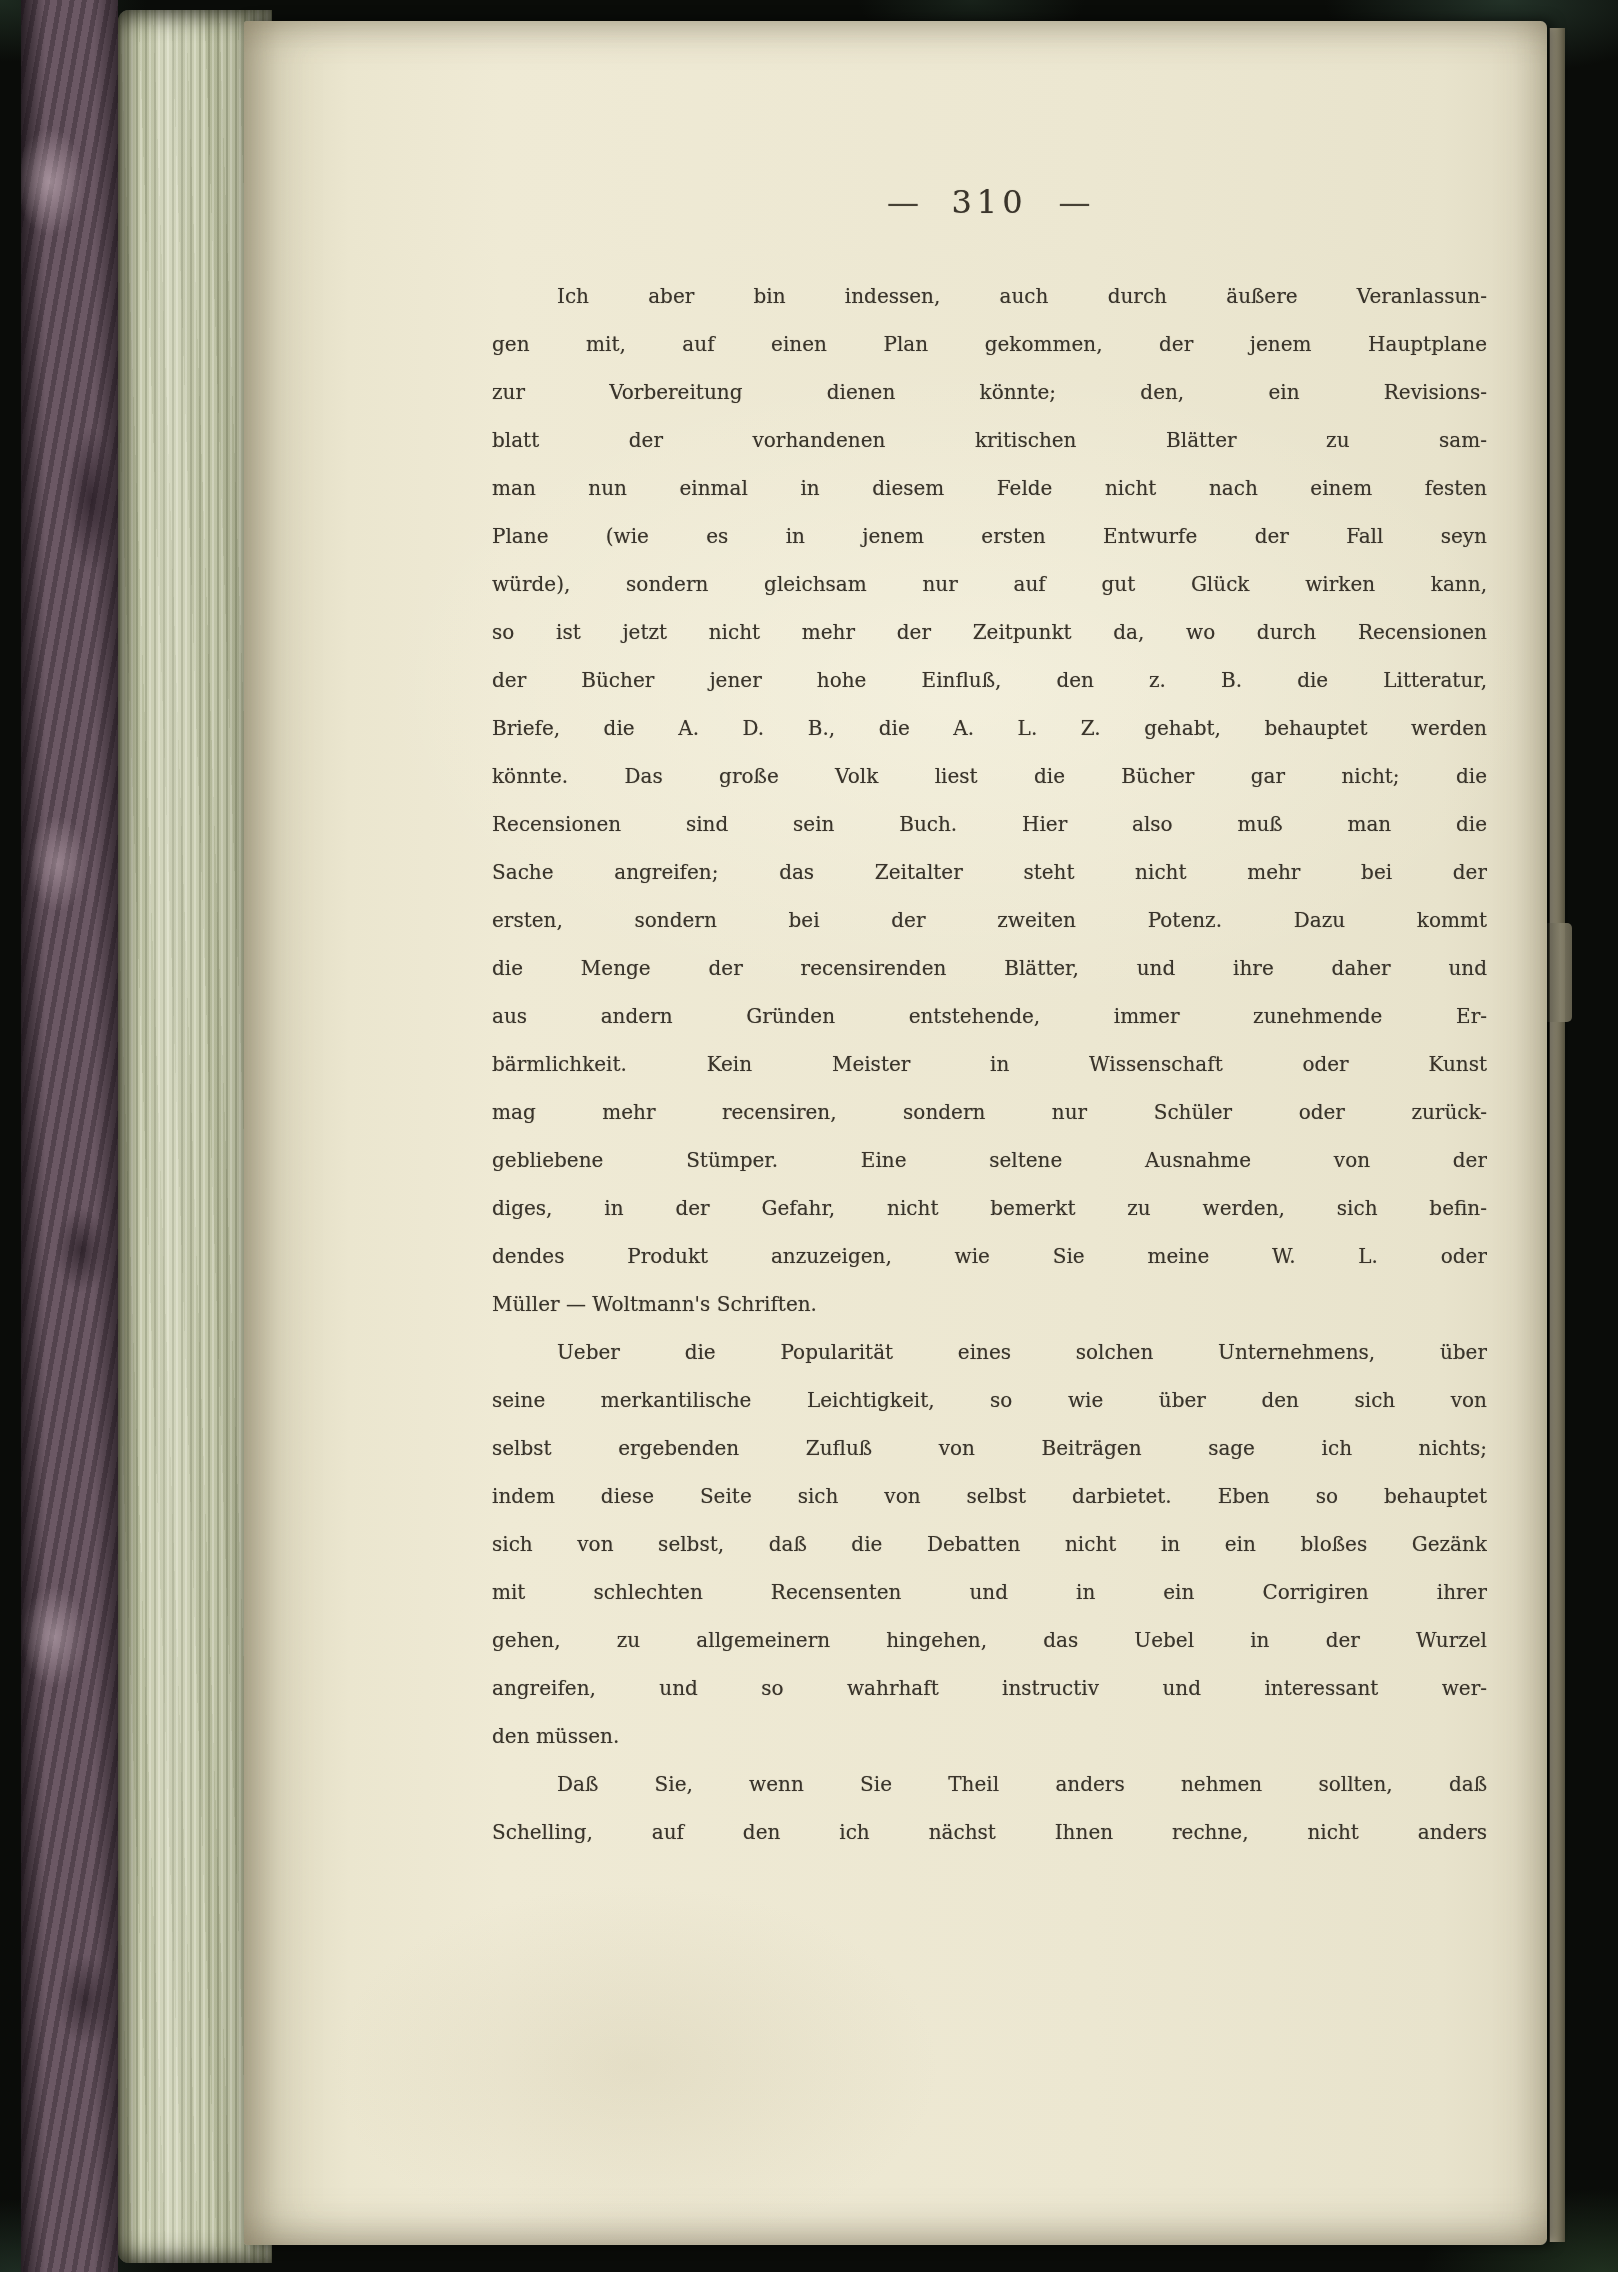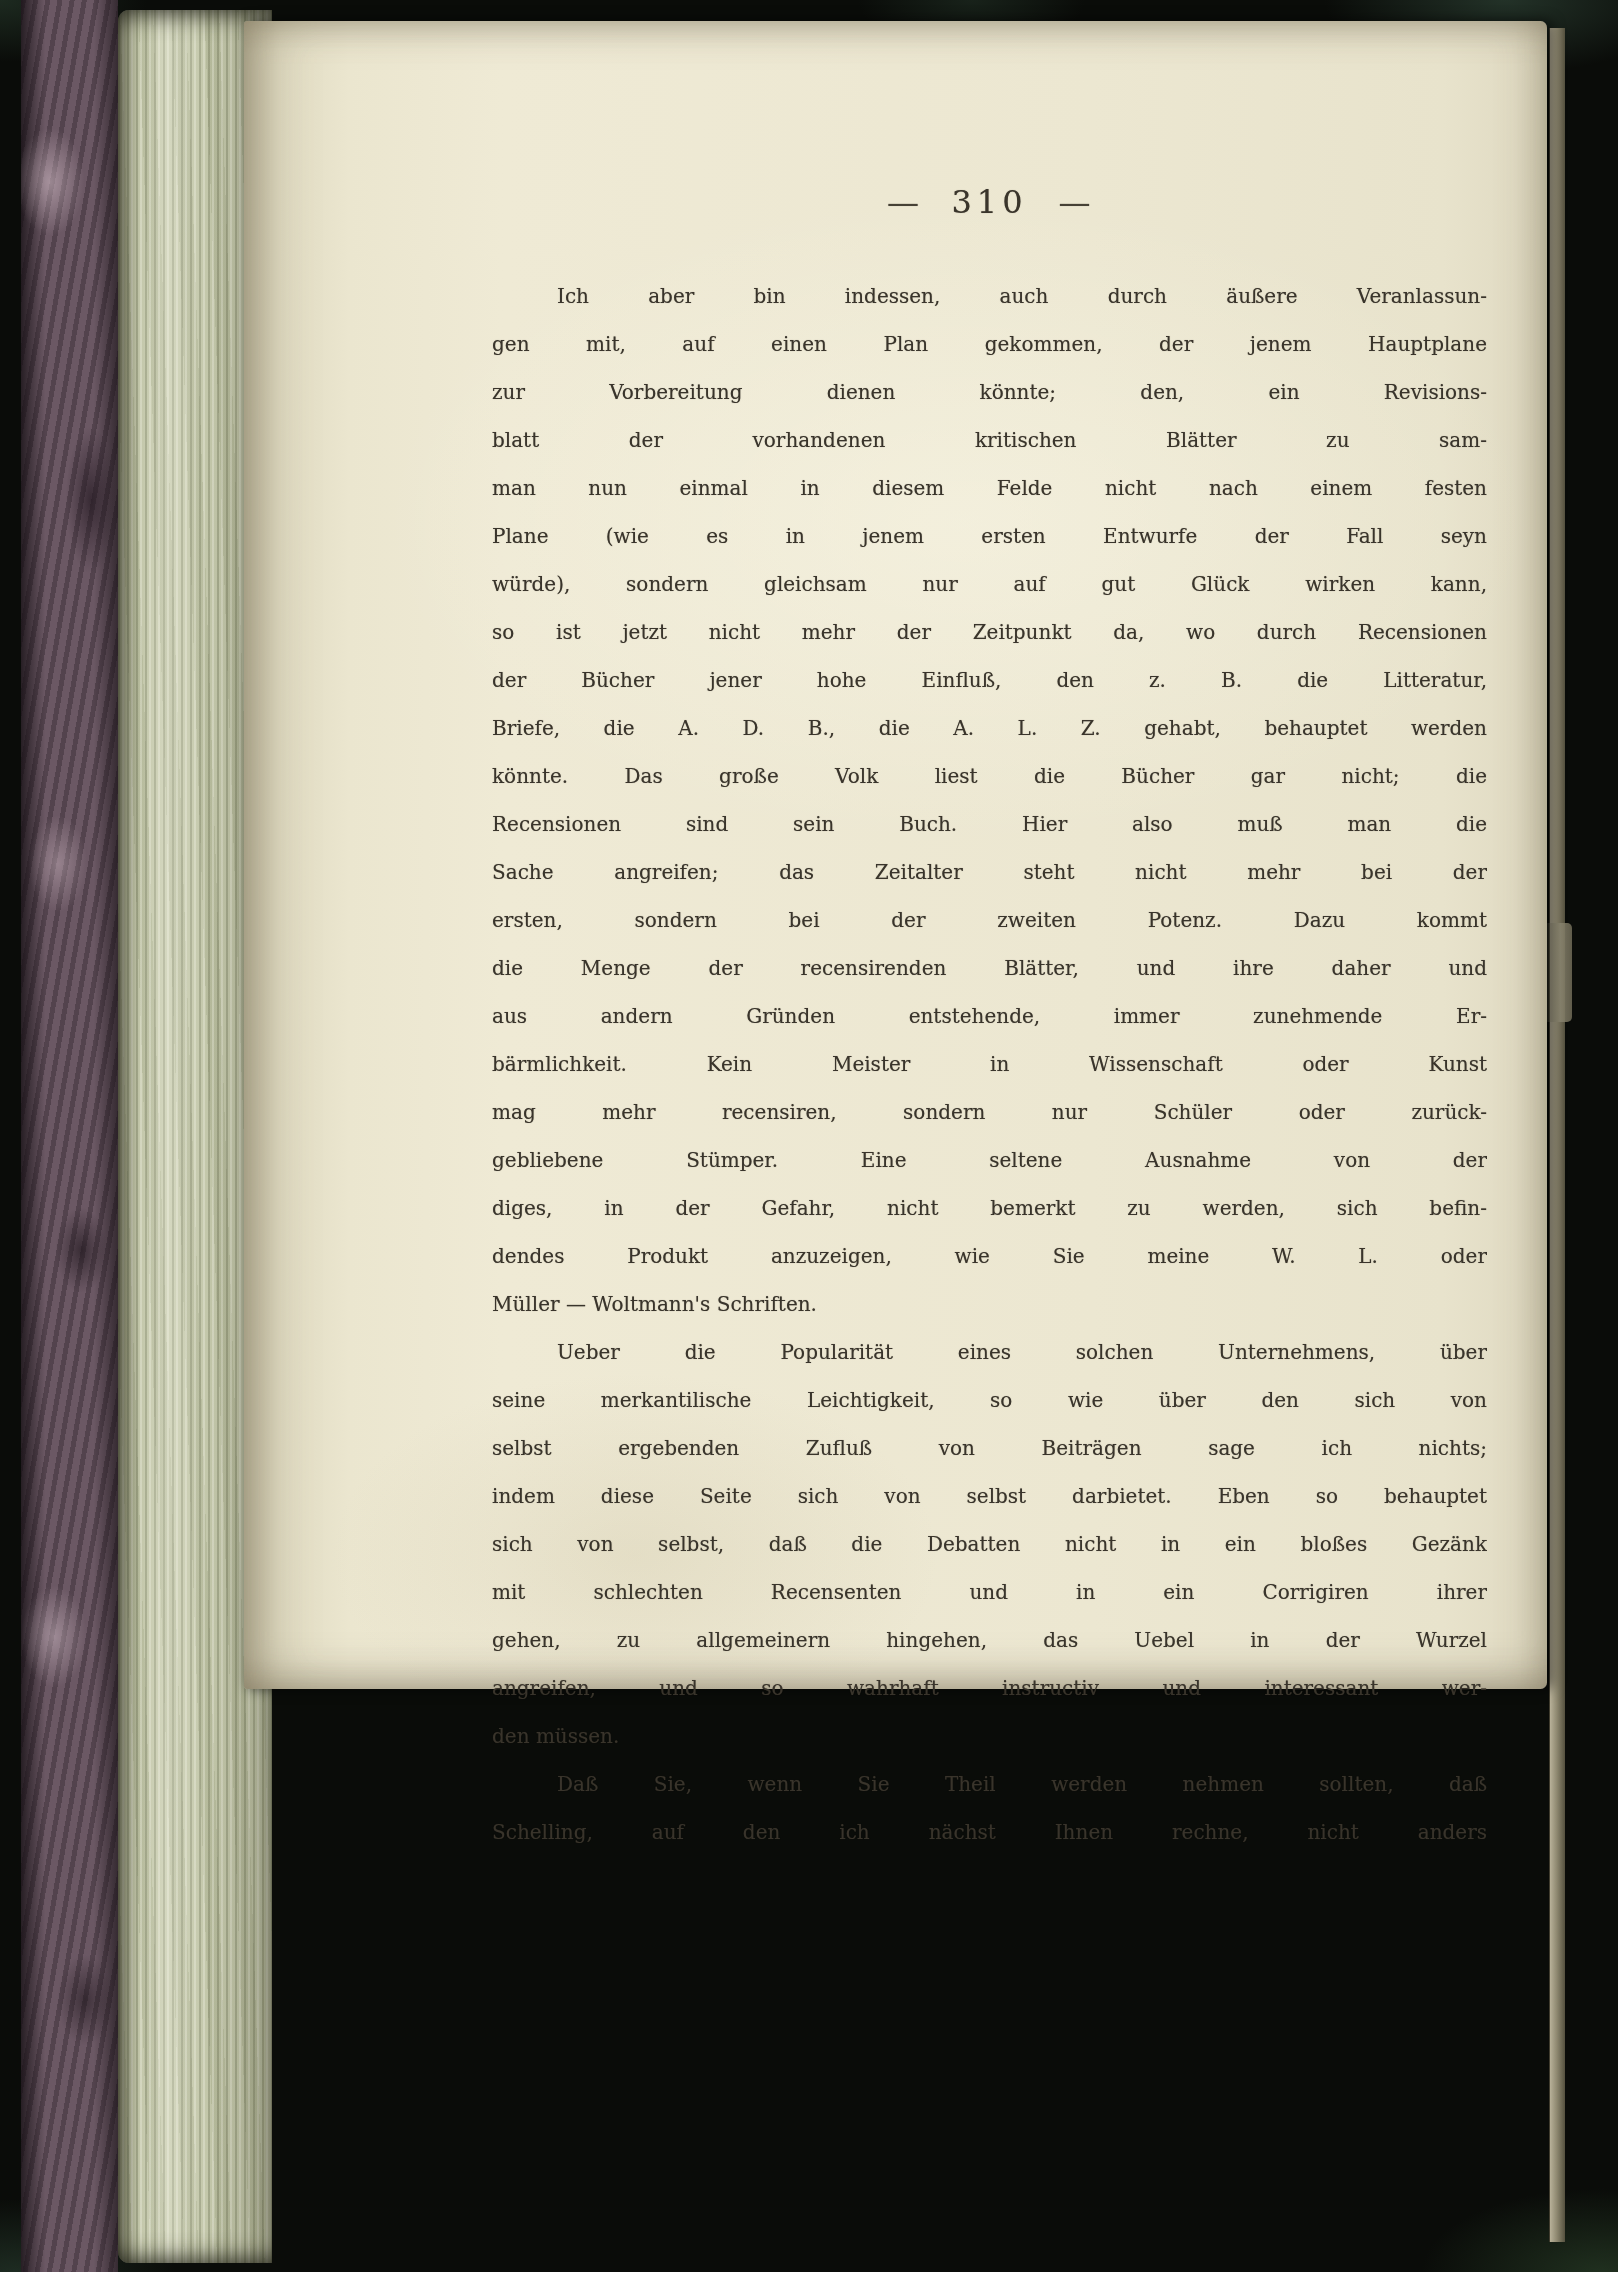--- a/index.html
+++ b/index.html
@@ -41,21 +41,21 @@
       linear-gradient(90deg, rgba(58,58,40,.55) 0, rgba(0,0,0,0) 14%, rgba(255,255,242,.30) 32%, rgba(0,0,0,0) 58%, rgba(70,70,50,.28) 100%),
       repeating-linear-gradient(90deg, rgba(98,104,74,.32) 0 1.6px, rgba(0,0,0,0) 1.6px 4px, rgba(255,255,246,.26) 4px 5.7px, rgba(0,0,0,0) 5.7px 9px),
       repeating-linear-gradient(88deg, rgba(138,144,108,.22) 0 14.6px, rgba(0,0,0,0) 14.6px 33px);
     box-shadow:
       inset 0 16px 23px -11.3px rgba(28,28,20,.85),
       inset 0 -16px 23px -11.3px rgba(28,28,20,.85);
   }
 
   
   .page {
-    position:absolute; left:244px; top:21px; width:1303px; height:1668px;
+    position:absolute; left:244px; top:21px; width:1303px; height:2224px;
     border-radius:3.2px 6.5px 6.5px 3.2px;
     background-color:#ece7d0;
     background-image:
       radial-gradient(728px 405px at 55% 30%, rgba(255,253,240,.35), rgba(0,0,0,0) 80%),
       radial-gradient(405px 243px at 30% 92%, rgba(190,180,146,.22), rgba(0,0,0,0) 75%),
       linear-gradient(90deg, #cfcab0 0, #e0dbc2 36px, #ebe6cf 105px, #efead5 259px, #ece7d1 65%, #e8e3cc 92%, #ded8c0 100%),
       linear-gradient(180deg, #ded9c1 0, rgba(0,0,0,0) 40px),
       linear-gradient(0deg, #d8d2b9 0, rgba(0,0,0,0) 57px);
     box-shadow:
       inset 37px 0 57px -27.5px rgba(118,108,82,.55),
@@ -158,20 +158,20 @@
         <div class="line">selbst ergebenden Zufluß von Beiträgen sage ich nichts;</div>
         <div class="line">indem diese Seite sich von selbst darbietet. Eben so behauptet</div>
         <div class="line">sich von selbst, daß die Debatten nicht in ein bloßes Gezänk</div>
         <div class="line">mit schlechten Recensenten und in ein Corrigiren ihrer</div>
         <div class="line">gehen, zu allgemeinern hingehen, das Uebel in der Wurzel</div>
         <div class="line">angreifen, und so wahrhaft instructiv und interessant wer-</div>
         <div class="line endline">den müssen.</div>
       </div>
 
       <div class="para">
-        <div class="line indent">Daß Sie, wenn Sie Theil werden nehmen sollten, daß</div>
+        <div class="line indent">Daß Sie, wenn Sie Theil anders nehmen sollten, daß</div>
         <div class="line">Schelling, auf den ich nächst Ihnen rechne, nicht anders</div>
       </div>
 
     </div>
   </div>
 </div>
 
 
 </body></html>

